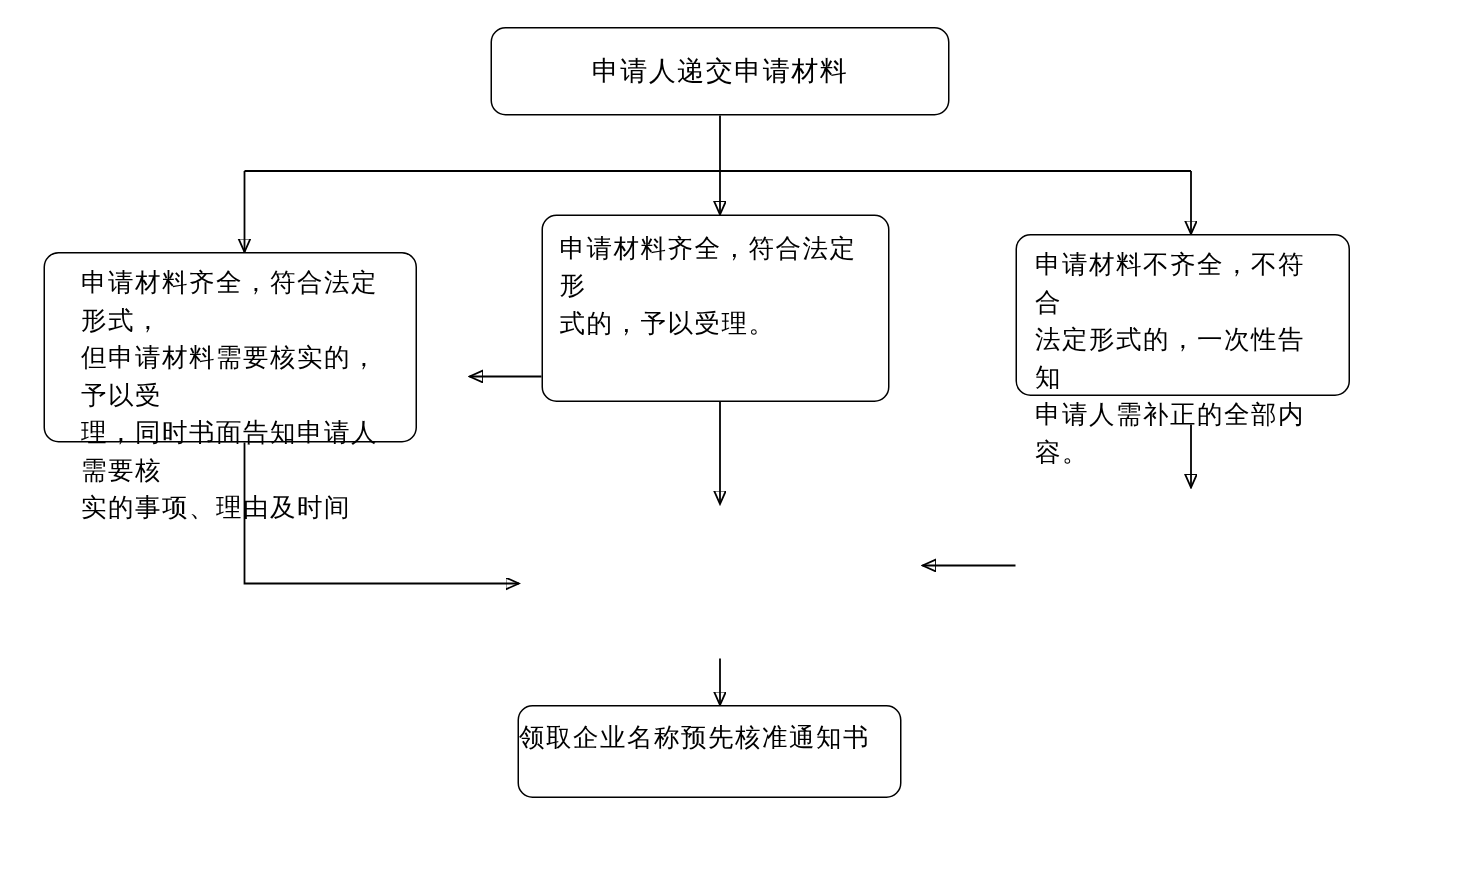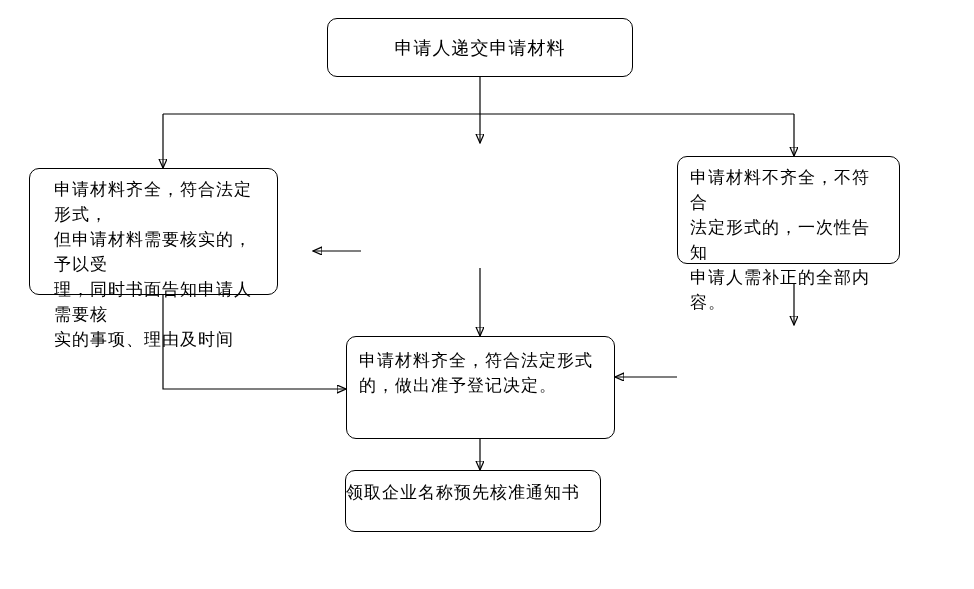--- a/index.html
+++ b/index.html
@@ -94,25 +94,25 @@
     <path d="M480,439 V470" marker-end="url(#arr)"></path>
   </svg>
 
   <div class="node node-start">申请人递交申请材料</div>
 
   <div class="node node-left">申请材料齐全，符合法定形式，
 但申请材料需要核实的，予以受
 理，同时书面告知申请人需要核
 实的事项、理由及时间</div>
 
+  <div class="node node-middle">申请材料齐全，符合法定形
+式的，予以受理。</div>
 
   <div class="node node-right">申请材料不齐全，不符合
 法定形式的，一次性告知
 申请人需补正的全部内
 容。</div>
 
 
-  <div class="node node-center-lower">申请材料齐全，符合法定形式
-的，做出准予登记决定。</div>
 
   <div class="node node-end">领取企业名称预先核准通知书</div>
 
 </div>
 
 </body></html>

